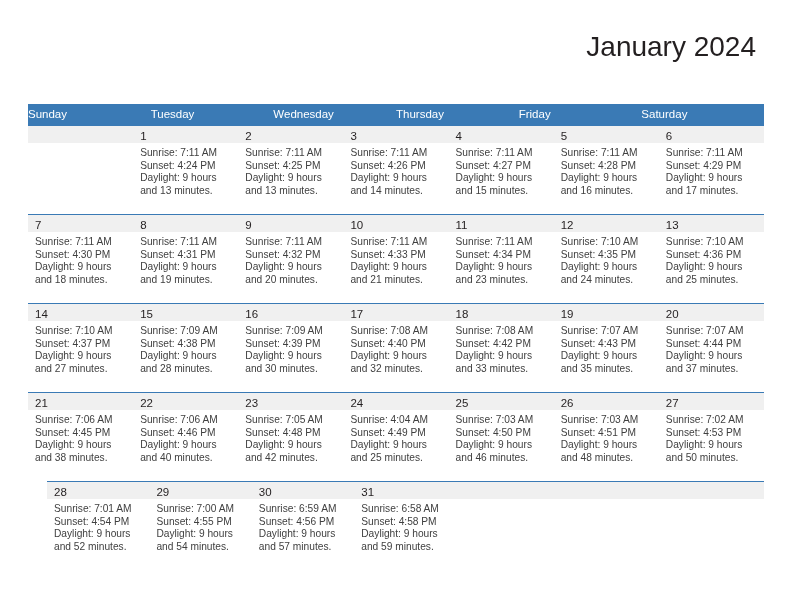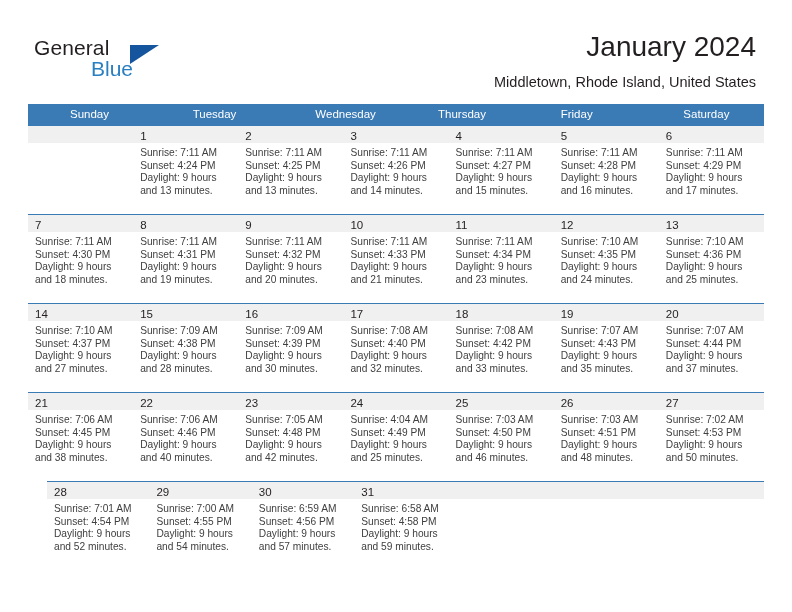--- a/index.html
+++ b/index.html
@@ -93,25 +93,23 @@
   .dow-row {
     display: flex;
     background: #3a7ab5;
     height: 21px;
   }
   .dow-cell {
     flex: 1 1 0;
     font-size: 11.5px;
     color: #ffffff;
     line-height: 21px;
-    padding-left: 7px;
     box-sizing: border-box;
     white-space: nowrap;
     overflow: hidden;
-    margin-left: 35px;
   }
 
   .week-row {
     display: flex;
     border-top: 1.6px solid #3a7ab5;
     height: 89px;
     box-sizing: border-box;
   }
   .week-row.last {
     border-bottom: 0;
@@ -145,29 +143,23 @@
     white-space: nowrap;
   }
 </style>
 </head>
 <body>
 
 <div class="page">
 
   <div class="top">
 
-    <div class="brand">
-      <span class="brand-general">General</span>
-      <span class="brand-flag"></span>
-      <span class="brand-blue">Blue</span>
-    </div>
 
     <div class="title-block">
       <div class="cal-title">January 2024</div>
-      <div class="cal-subtitle">Middletown, Rhode Island, United States</div>
     </div>
 
   </div>
 
   <div class="calendar">
     <div class="dow-row" id="dow-row">
         <div class="dow-cell">Sunday</div>
         <div class="dow-cell">Tuesday</div>
         <div class="dow-cell">Wednesday</div>
         <div class="dow-cell">Thursday</div>

